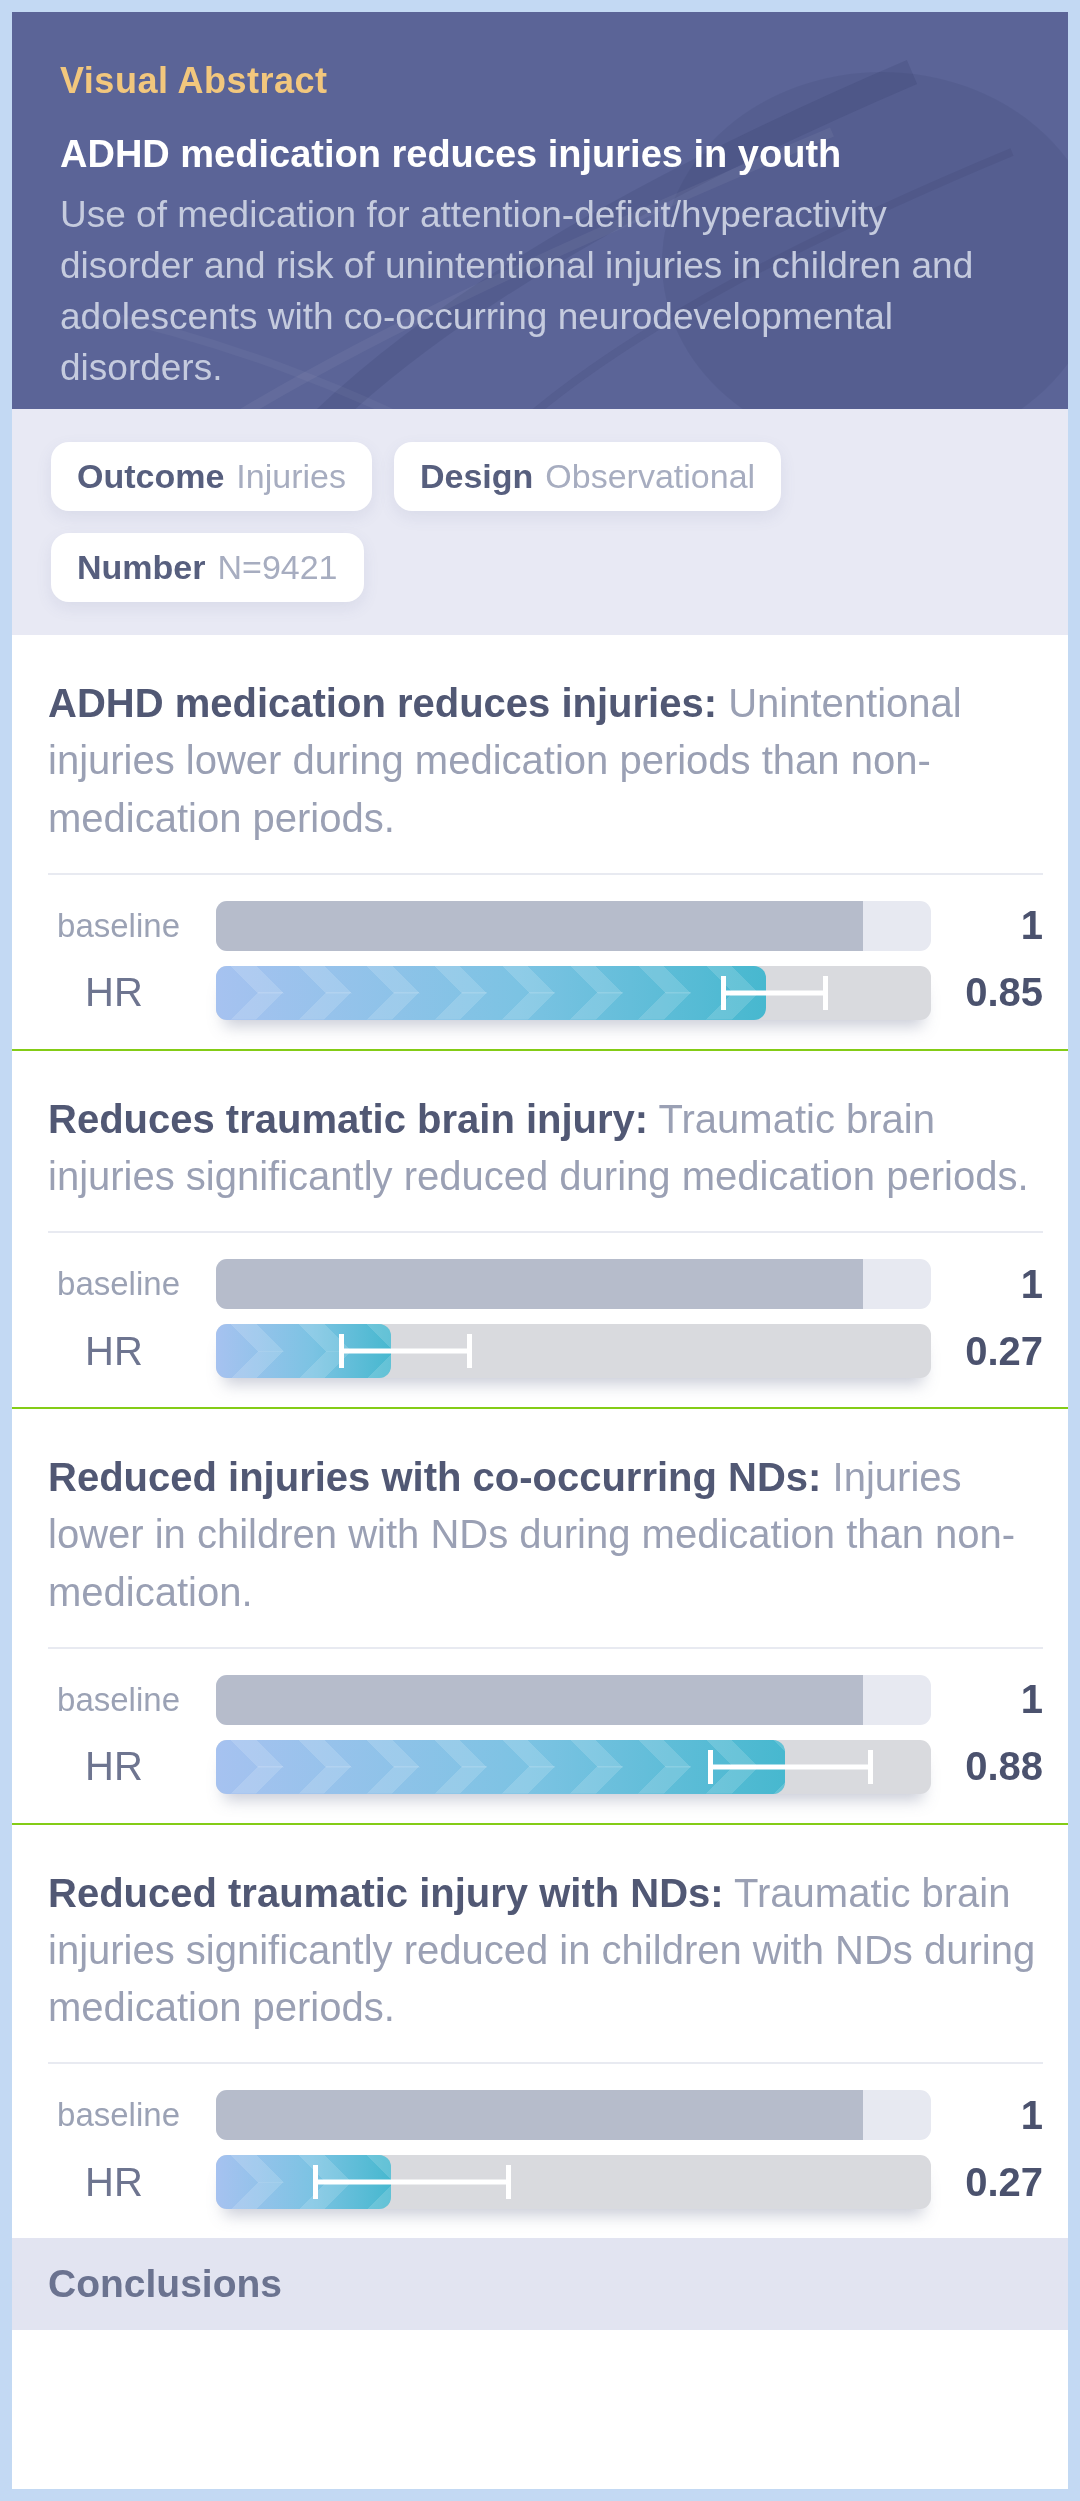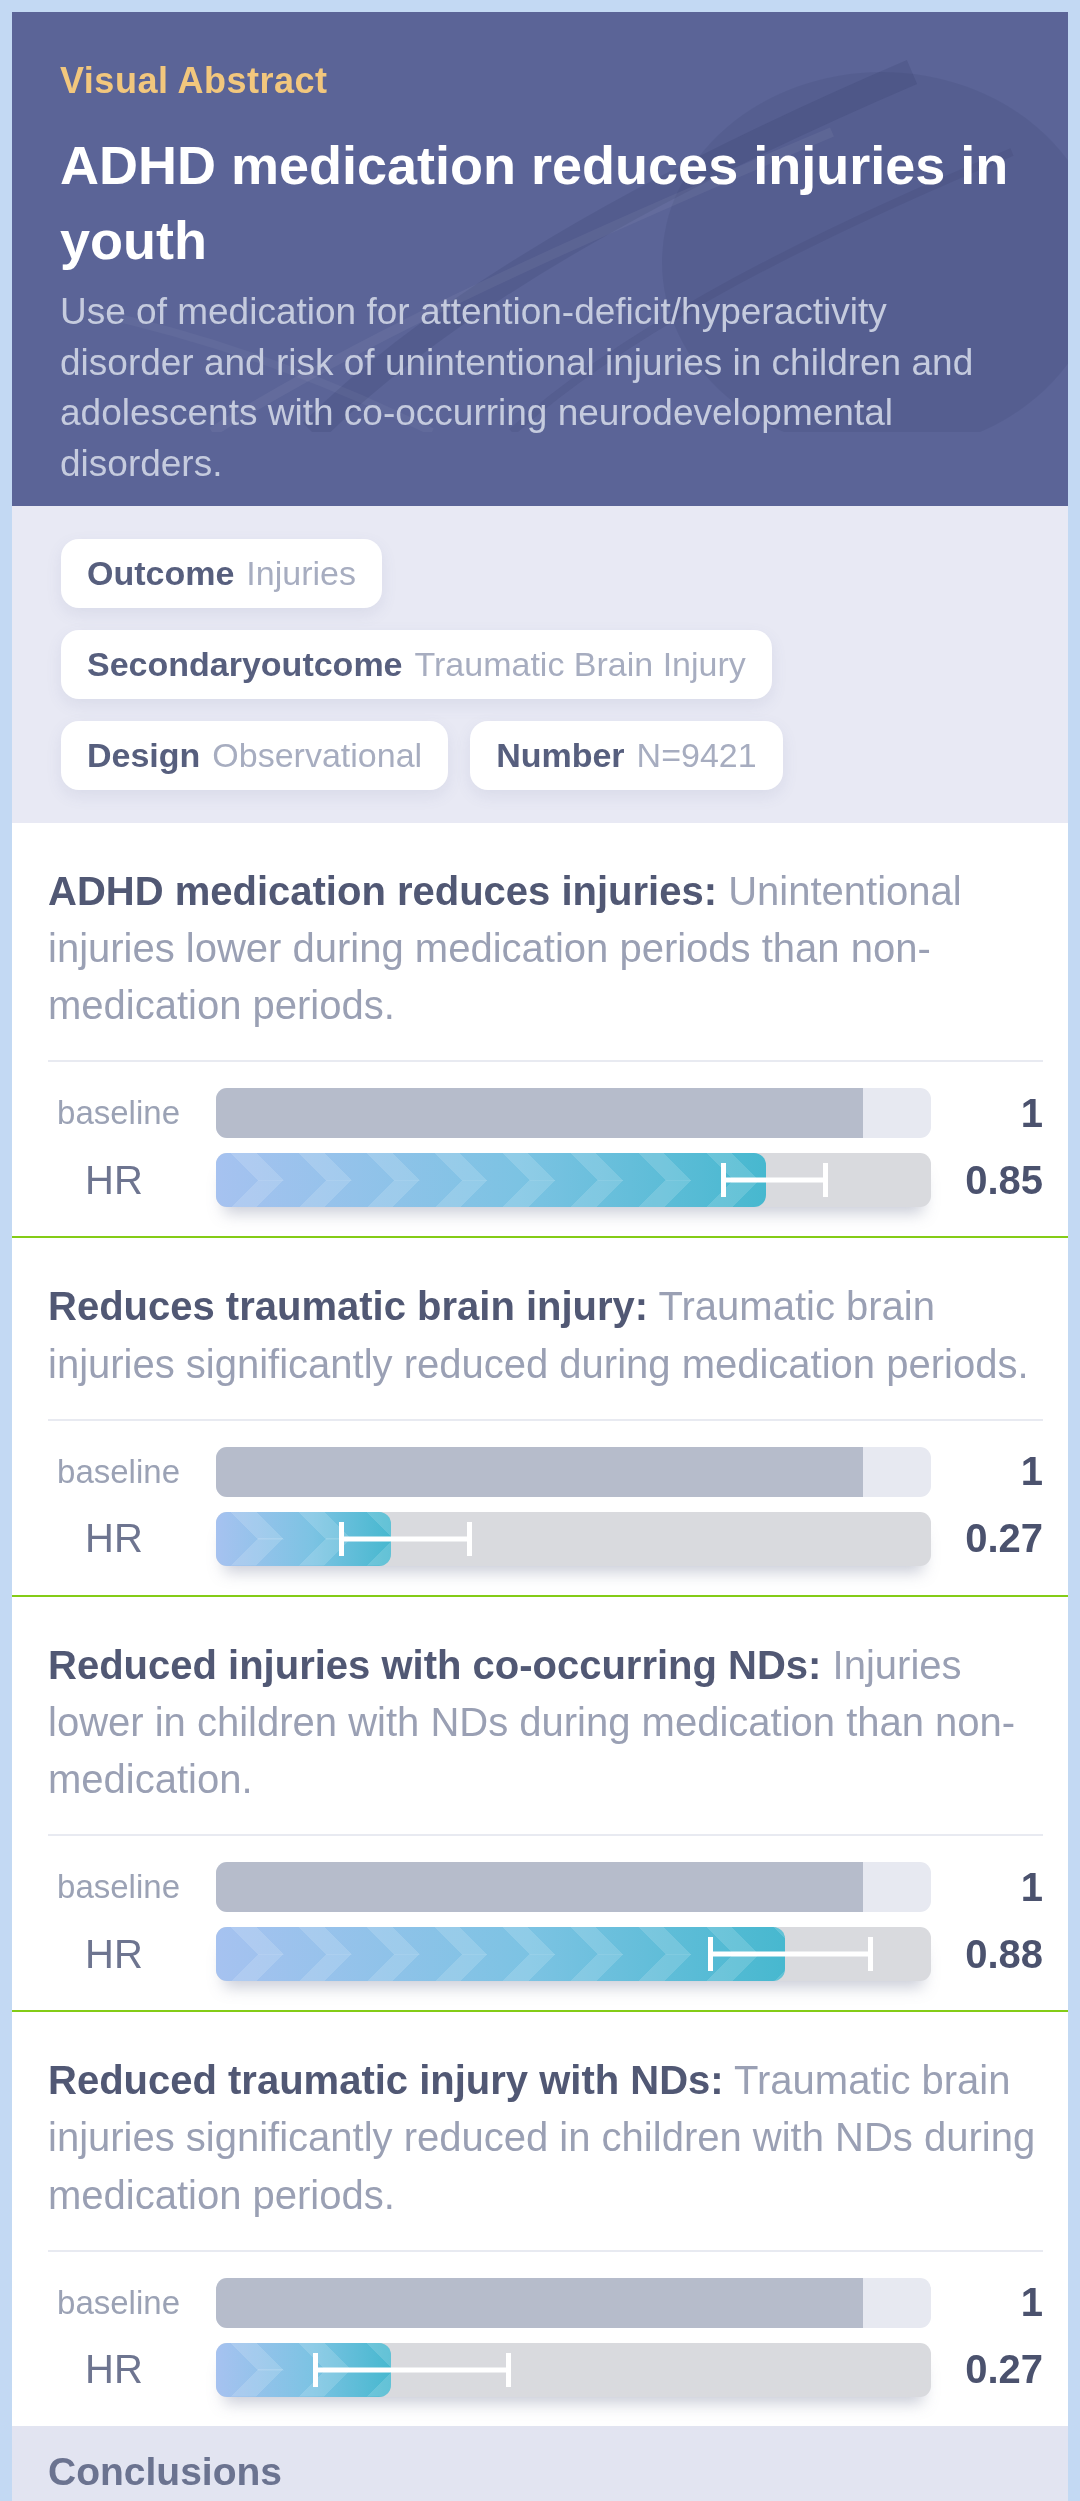--- a/index.html
+++ b/index.html
@@ -4,25 +4,25 @@
 <style>
   html,body{margin:0;padding:0;background:#ffffff;}
   body{font-family:"Liberation Sans",sans-serif;-webkit-font-smoothing:antialiased;}
   .page{width:1080px;min-height:2501px;box-sizing:border-box;border:12px solid #c3d9f3;background:#ffffff;display:flex;flex-direction:column;}
 
   
   .header{position:relative;background:#5b6497;padding:48px 48px 16px;overflow:hidden;}
   .header-pattern{position:absolute;inset:0;pointer-events:none;}
   .header-inner{position:relative;}
   .badge{color:#f2c77d;font-size:36px;font-weight:bold;margin:0 0 26px;letter-spacing:.5px;}
-  .title{color:#ffffff;font-size:54px;font-weight:bold;line-height:1.38;margin:0 0 10px;}
+  .title{color:#ffffff;font-size:38px;font-weight:bold;line-height:1.38;margin:0 0 10px;}
   .subtitle{color:#c5cbde;font-size:37px;line-height:1.37;margin:0;}
 
   
-  .tags{background:#e8e9f4;padding:22px 38px;display:flex;flex-wrap:wrap;}
+  .tags{background:#e8e9f4;padding:22px 28px;display:flex;flex-wrap:wrap;}
   .pill{background:#ffffff;border-radius:18px;padding:15px 26px;margin:11px;box-shadow:0 6px 16px rgba(90,100,150,.10);font-size:34px;display:flex;align-items:baseline;gap:12px;}
   .pill .k{font-weight:bold;color:#575f7e;white-space:nowrap;}
   .pill .v{color:#a7adc0;white-space:nowrap;}
 
   
   .card{background:#ffffff;padding:40px 25px 14px 36px;}
   .card + .card{border-top:2px solid #84cc16;}
   .card-text{font-size:40px;line-height:1.43;margin:0 0 26px;color:#9aa0b4;}
   .card-text .strong{font-weight:bold;color:#515874;}
   .divider{height:2px;background:#e8eaf1;margin:0 0 26px;}
@@ -67,24 +67,20 @@
       <p class="badge">Visual Abstract</p>
       <h1 class="title">ADHD medication reduces injuries in youth</h1>
       <p class="subtitle">Use of medication for attention-deficit/hyperactivity disorder and risk of unintentional injuries in children and adolescents with co-occurring neurodevelopmental disorders.</p>
     </div>
   </header>
 
   <section class="tags">
     <div class="pill">
       <span class="k">Outcome</span>
       <span class="v">Injuries</span>
-    </div>
-    <div class="pill">
-      <span class="k">Secondaryoutcome</span>
-      <span class="v">Traumatic Brain Injury</span>
     </div>
     <div class="pill">
       <span class="k">Design</span>
       <span class="v">Observational</span>
     </div>
     <div class="pill">
       <span class="k">Number</span>
       <span class="v">N=9421</span>
     </div>
   </section>

